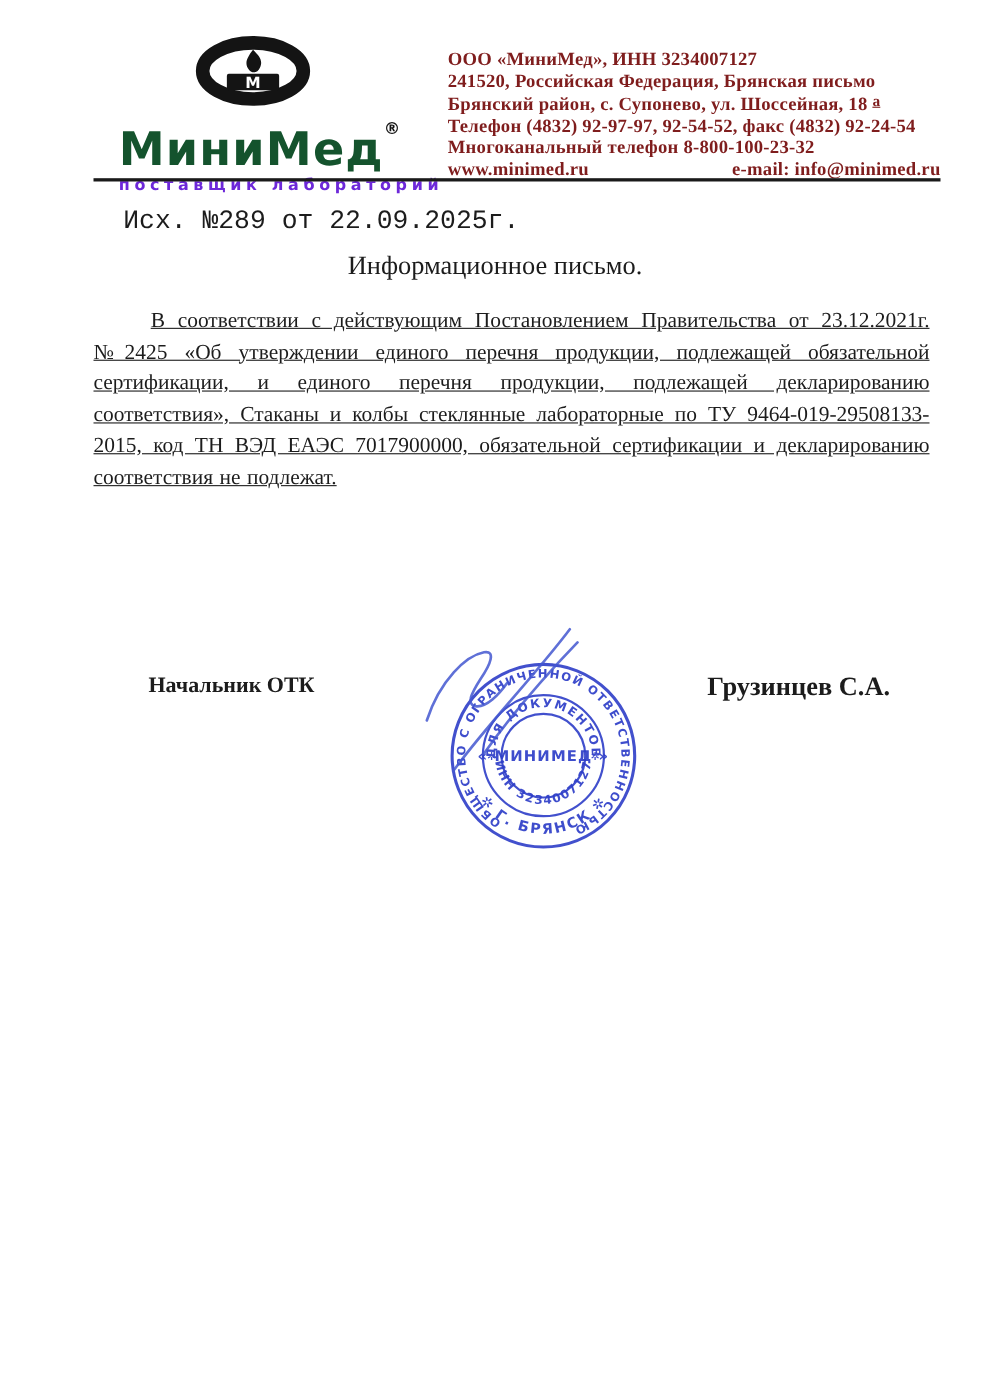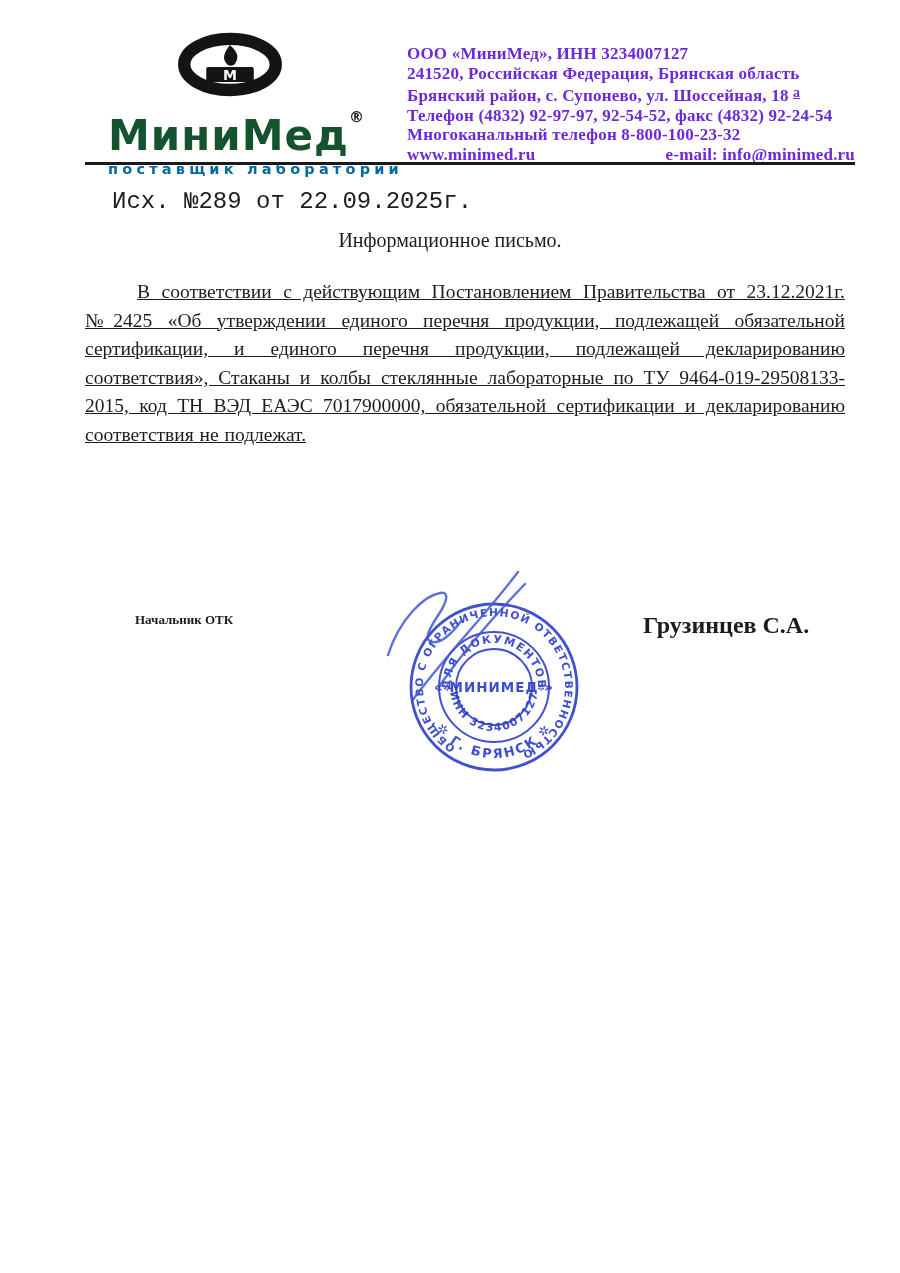--- a/index.html
+++ b/index.html
@@ -12,43 +12,43 @@
   .logo-block { position:absolute; left:108px; top:28px; width:244px; text-align:center; }
   .logo-oval { display:block; margin:0 auto; }
   .brand-row { white-space:nowrap; line-height:1; margin-top:2px; }
   .brand-name {
     font-family:"DejaVu Sans", sans-serif; font-weight:bold; font-size:42px;
     letter-spacing:1px; color:#14532d;
   }
   .reg-mark { font-family:"DejaVu Sans", sans-serif; font-size:15px; font-weight:bold; vertical-align:28px; color:#141414; }
   .logo-tagline {
     margin-top:4px; font-family:"DejaVu Sans", sans-serif; font-weight:bold;
-    font-size:14.5px; letter-spacing:4.2px; color:#0369a1; white-space:nowrap;
+    font-size:14.5px; letter-spacing:4.2px; color:#6d28d9; white-space:nowrap;
   }
   
   .header-block {
     position:absolute; left:407px; top:44px; width:448px;
-    font-weight:bold; font-size:17px; line-height:19.5px; color:#6d28d9;
+    font-weight:bold; font-size:17px; line-height:19.5px; color:#7f1d1d;
     letter-spacing:0.2px;
   }
   .hdr-line { white-space:nowrap; }
   .sup-a { text-decoration:underline; vertical-align:4px; font-size:14px; }
   .web-row { display:flex; justify-content:space-between;text-align:right; }
   .header-divider { position:absolute; left:85px; top:162px; width:770px; height:2.5px; background:#1a1a1a; }
   
   .ref-number { position:absolute; left:112px; top:188px; font-size:24px;font-family:Liberation Mono, monospace; }
-  .letter-title { position:absolute; left:0; top:229px; width:900px; text-align:center; font-size:20px; }
+  .letter-title { position:absolute; left:0; top:229px; width:900px; text-align:center; font-size:24px; }
   .letter-body {
     position:absolute; left:85px; top:278px; width:760px;
     font-size:19.5px; line-height:28.6px; text-align:justify; text-indent:52px;
     word-spacing:1px;
     text-decoration:underline;
   }
   
-  .position-title { position:absolute; left:135px; top:612px; font-size:13px; font-weight:bold; }
+  .position-title { position:absolute; left:135px; top:612px; font-size:20px; font-weight:bold; }
   .signer-name   { position:absolute; left:643px; top:612px; font-size:24px; font-weight:bold; }
   .stamp-wrap { position:absolute; left:360px; top:550px; width:280px; height:235px; }
   .stamp-wrap svg { display:block; }
   .stamp-text { font-family:"DejaVu Sans", sans-serif; font-weight:bold; }
 </style>
 </head>
 <body>
 
 <div class="logo-block">
   <svg class="logo-oval" width="132" height="80" viewBox="0 0 150 90">
@@ -58,21 +58,21 @@
     <text x="75" y="59" text-anchor="middle" font-family="DejaVu Sans, sans-serif" font-size="16" font-weight="bold" fill="#ffffff">М</text>
   </svg>
   <div class="brand-row">
     <span class="brand-name">МиниМед</span><span class="reg-mark">®</span>
   </div>
   <div class="logo-tagline">поставщик лабораторий</div>
 </div>
 
 <div class="header-block">
   <div class="hdr-line">ООО «МиниМед», ИНН 3234007127</div>
-  <div class="hdr-line">241520, Российская Федерация, Брянская область</div>
+  <div class="hdr-line">241520, Российская Федерация, Брянская письмо</div>
   <div class="hdr-line"><span>Брянский район, с. Супонево,  ул. Шоссейная, 18 </span><span class="sup-a">а</span></div>
   <div class="hdr-line">Телефон (4832) 92-97-97, 92-54-52, факс (4832) 92-24-54</div>
   <div class="hdr-line">Многоканальный телефон 8-800-100-23-32</div>
   <div class="web-row">
     <span>www.minimed.ru</span>
     <span>e-mail: info@minimed.ru</span>
   </div>
 </div>
 
 <div class="header-divider"></div>

